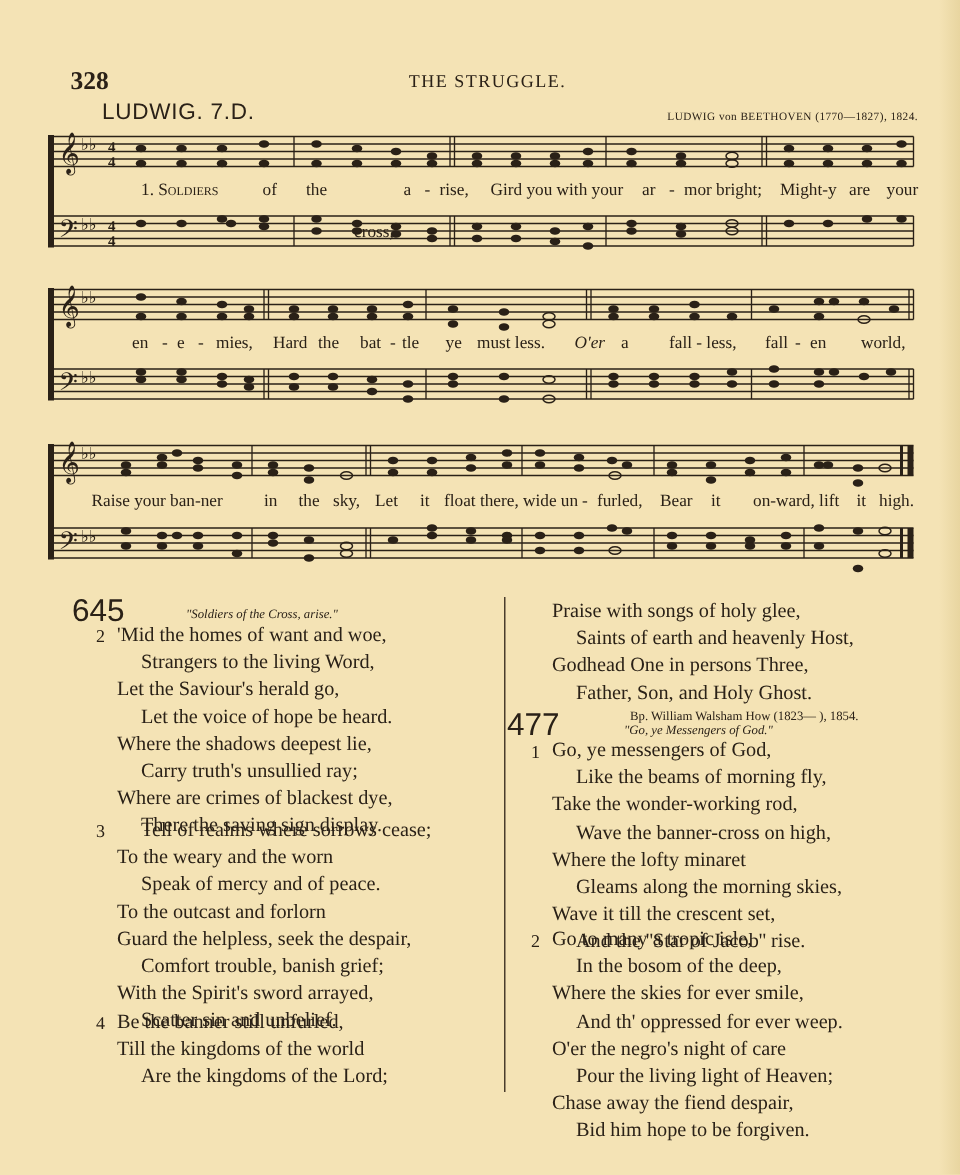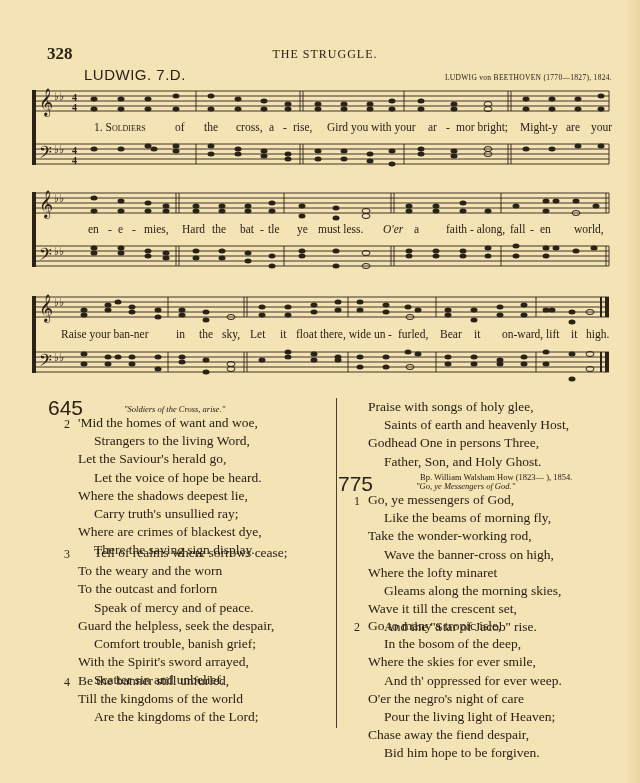--- a/index.html
+++ b/index.html
@@ -10,21 +10,21 @@
       color:#2a2117;
       position:relative;
     }
     .page-edge {
       position:absolute; right:0; top:0; width:14px; height:783px;
       background:linear-gradient(to right,#f4e3b5,#e8d5a0);
     }
     .header { position:absolute; top:44px; left:40px; width:570px; height:24px; }
     .page-num { position:absolute; left:7px; top:0; font-family:"Liberation Serif",serif; font-weight:bold; font-size:17px; }
     .running-title { position:absolute; left:0; width:100%; text-align:center; top:3px; font-size:12px; letter-spacing:1px; }
-    .tune-name { position:absolute; top:66px; left:84px; font-family:"Liberation Sans",sans-serif; font-size:15px; letter-spacing:0.5px; }
+    .tune-name { position:absolute; top:66px; left:68px; font-family:"Liberation Sans",sans-serif; font-size:15px; letter-spacing:0.5px; }
     .composer { position:absolute; top:73px; right:28px; font-size:7.5px; letter-spacing:0.3px; }
 
     .system { position:absolute; left:26px; width:588px; }
     .system svg { position:absolute; left:0; top:0; }
     .lyric-line {
       position:absolute; left:0; width:100%;
       font-size:11.5px; white-space:nowrap;
     }
     .lyric-line span { position:absolute; }
 
@@ -158,21 +158,21 @@
       <ellipse cx="500" cy="61" rx="3.5" ry="2.5"></ellipse>
         <ellipse cx="526" cy="61" rx="3.5" ry="2.5"></ellipse>
       <ellipse cx="552" cy="58" rx="3.5" ry="2.5"></ellipse>
         <ellipse cx="575" cy="58" rx="3.5" ry="2.5"></ellipse>
     </g>
   </svg>
   <div class="lyric-line" style="top:33px;">
     <span style="left:68px;font-variant:small-caps;">1. Soldiers</span>
     <span style="left:149px;">of</span>
     <span style="left:178px;">the</span>
-    <span style="left:210px;">cross,</span>
+    <span style="left:210px;margin-top:28px;">cross,</span>
     <span style="left:243px;">a</span>
     <span style="left:257px;">-</span>
     <span style="left:267px;">rise,</span>
     <span style="left:301px;">Gird you with your</span>
     <span style="left:402px;">ar</span>
     <span style="left:420px;">-</span>
     <span style="left:430px;">mor bright;</span>
     <span style="left:494px;">Might-y</span>
     <span style="left:540px;">are</span>
     <span style="left:565px;">your</span>
@@ -299,21 +299,21 @@
     <span style="left:118px;">mies,</span>
     <span style="left:156px;">Hard</span>
     <span style="left:186px;">the</span>
     <span style="left:214px;">bat</span>
     <span style="left:234px;">-</span>
     <span style="left:242px;">tle</span>
     <span style="left:271px;">ye</span>
     <span style="left:292px;">must less.</span>
     <span style="left:357px;font-style:italic;">O'er</span>
     <span style="left:388px;">a</span>
-    <span style="left:420px;">faith - along,</span>
+    <span style="left:420px;">fall - less,</span>
     <span style="left:484px;">fall</span>
     <span style="left:504px;">-</span>
     <span style="left:514px;">en</span>
     <span style="left:548px;">world,</span>
   </div>
 </div>
 
 <div class="system" style="top:294px;height:92px;">
   <svg width="588" height="92">
     <g stroke="#2a2117" stroke-width="0.9">
@@ -469,22 +469,22 @@
     <div class="verse-line">Where the shadows deepest lie,</div>
     <div class="verse-line indent">Carry truth's unsullied ray;</div>
     <div class="verse-line">Where are crimes of blackest dye,</div>
     <div class="verse-line indent">There the saving sign display.</div>
   </div>
 
   <div class="col" style="left:78px;top:544px;">
     <span class="vnum" style="left:-14px;top:1px;">3</span>
     <div class="verse-line indent">Tell of realms where sorrows cease;</div>
     <div class="verse-line">To the weary and the worn</div>
+    <div class="verse-line indent">Speak of mercy and of peace.</div>
     <div class="verse-line">To the outcast and forlorn</div>
-    <div class="verse-line indent">Speak of mercy and of peace.</div>
     <div class="verse-line">Guard the helpless, seek the despair,</div>
     <div class="verse-line indent">Comfort trouble, banish grief;</div>
     <div class="verse-line">With the Spirit's sword arrayed,</div>
     <div class="verse-line indent">Scatter sin and unbelief.</div>
   </div>
 
   <div class="col" style="left:78px;top:672px;">
     <span class="vnum" style="left:-14px;top:1px;">4</span>
     <div class="verse-line">Be the banner still unfurled,</div>
     <div class="verse-line">Till the kingdoms of the world</div>
@@ -496,21 +496,21 @@
 
 <div class="col" style="left:368px;top:398px;">
   <div class="verse-line">Praise with songs of holy glee,</div>
   <div class="verse-line indent">Saints of earth and heavenly Host,</div>
   <div class="verse-line">Godhead One in persons Three,</div>
   <div class="verse-line indent">Father, Son, and Holy Ghost.</div>
 </div>
 <span class="attribution" style="left:420px;top:472px;">Bp. William Walsham How (1823—        ), 1854.</span>
 
 <div>
-  <span class="hymn-num" style="left:338px;top:472px;">775</span>
+  <span class="hymn-num" style="left:338px;top:472px;">477</span>
   <span class="hymn-first" style="left:416px;top:481px;">"Go, ye Messengers of God."</span>
 
   <div class="col" style="left:368px;top:491px;">
     <span class="vnum" style="left:-14px;top:1px;">1</span>
     <div class="verse-line">Go, ye messengers of God,</div>
     <div class="verse-line indent">Like the beams of morning fly,</div>
     <div class="verse-line">Take the wonder-working rod,</div>
     <div class="verse-line indent">Wave the banner-cross on high,</div>
     <div class="verse-line">Where the lofty minaret</div>
     <div class="verse-line indent">Gleams along the morning skies,</div>

